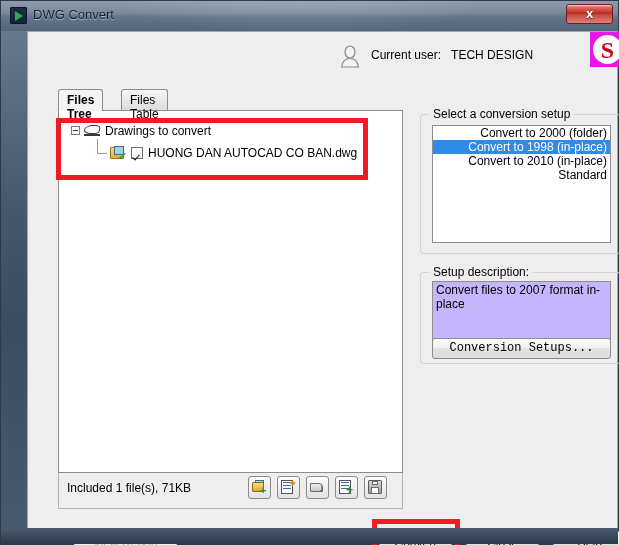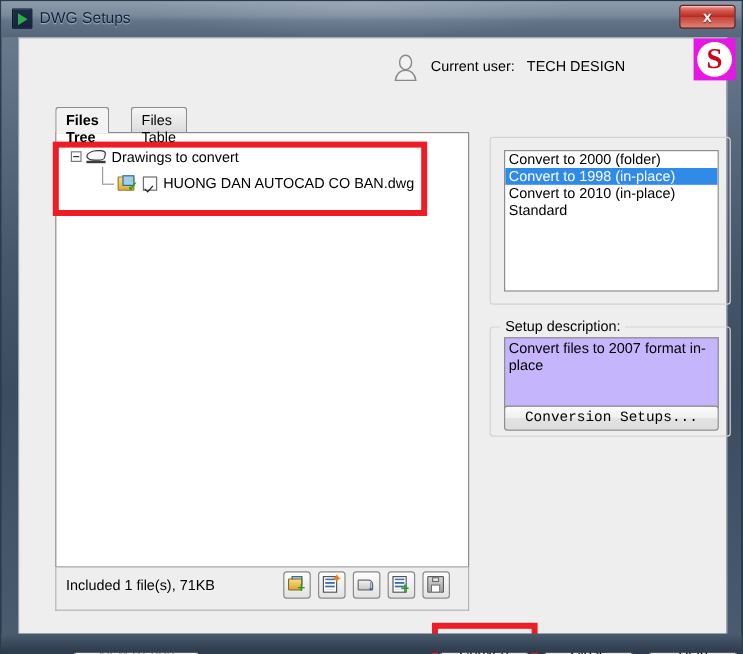--- a/index.html
+++ b/index.html
@@ -64,21 +64,21 @@
     font-weight: bold;
     text-align: center;
     line-height: 18px;
     text-shadow: 0 1px 1px rgba(0,0,0,0.5);
     cursor: default;
   }
 
   
   #client {
     position: absolute;
-    left: 14px; top: 30px;
+    left: 26px; top: 30px;
     width: 591px; height: 498px;
     background: #efeeee;
     border: 1px solid #9aa3ad;
   }
 
   
   #user-row {
     position: absolute; left: 310px; top: 10px;
     height: 28px;
   }
@@ -338,20 +338,21 @@
     border: 1px solid #8d8d8d;
     overflow: hidden;
   }
   .setup-item {
     padding: 0 3px;
     height: 14px;
     line-height: 14px;
     font-size: 12px;
     white-space: nowrap;
     cursor: default;
+    text-align: right;
   }
   .setup-item.selected {
     background: #2f8ae8;
     color: #fff;
   }
 
   #gb-desc { left: 392px; top: 240px; width: 201px; height: 92px; }
   #desc-box {
     position: absolute; left: 11px; top: 8px;
     width: 179px; height: 59px;
@@ -404,21 +405,21 @@
     background: linear-gradient(to bottom, #4a5b6f, #2c3a4a);
   }
 </style>
 </head>
 <body>
 
 <div id="window">
 
   <div id="titlebar">
     <div id="app-icon"></div>
-    <div id="title-text">DWG Setups</div>
+    <div id="title-text">DWG Convert</div>
     <div id="close-btn">x</div>
   </div>
 
   <div id="client">
 
     <div id="user-row">
       <svg id="user-icon" viewBox="0 0 24 24">
         <ellipse cx="12" cy="8" rx="5" ry="6" fill="#f2f2f2" stroke="#8a8a8a" stroke-width="1.2"></ellipse>
         <path d="M3.5 23 C4.5 16.5 8 14.5 12 14.5 C16 14.5 19.5 16.5 20.5 23 Z" fill="#f2f2f2" stroke="#8a8a8a" stroke-width="1.2"></path>
       </svg>
@@ -480,20 +481,21 @@
       <div class="tool-btn" id="tb-5">
         <span class="ic-save">
           <span class="body"></span>
             <span class="shut"></span>
             <span class="lbl"></span>
         </span>
       </div>
     </div>
 
     <div class="groupbox" id="gb-setup">
+      <div class="group-title">Select a conversion setup</div>
       <div id="setup-list">
         <div class="setup-item">Convert to 2000 (folder)</div>
         <div class="setup-item selected">Convert to 1998 (in-place)</div>
         <div class="setup-item">Convert to 2010 (in-place)</div>
         <div class="setup-item">Standard</div>
       </div>
     </div>
 
     <div class="groupbox" id="gb-desc">
       <div class="group-title">Setup description:</div>

